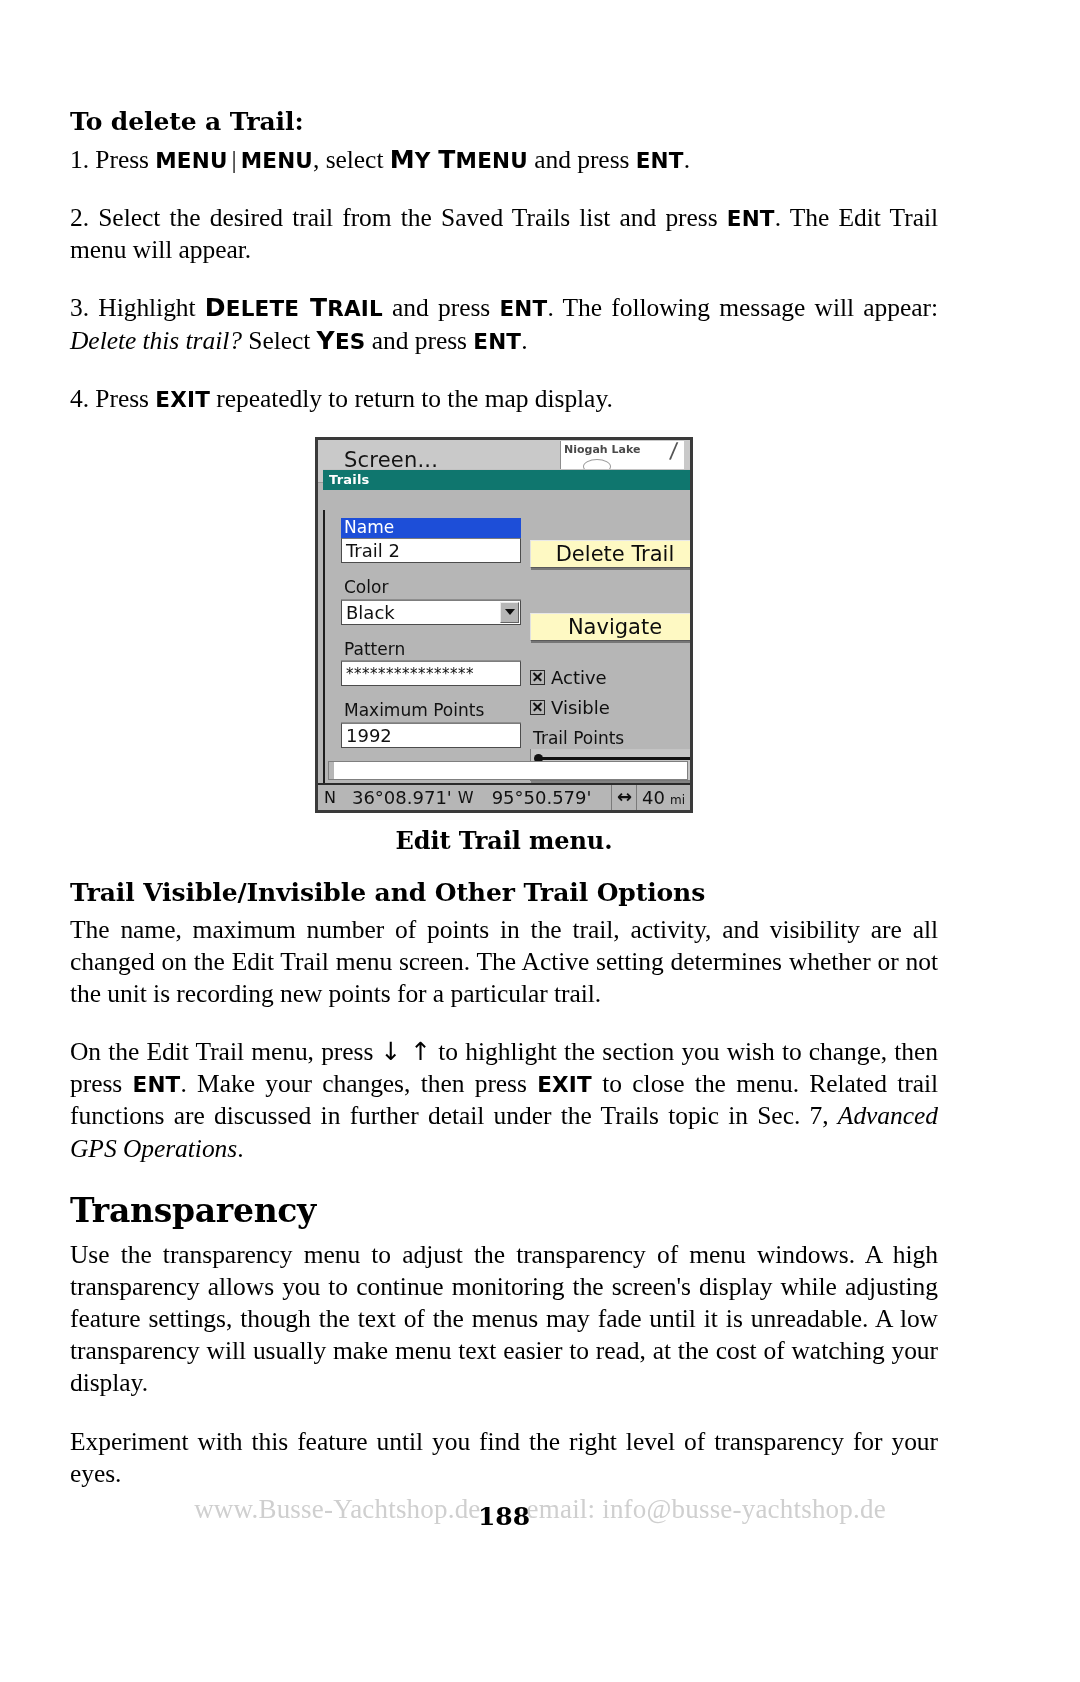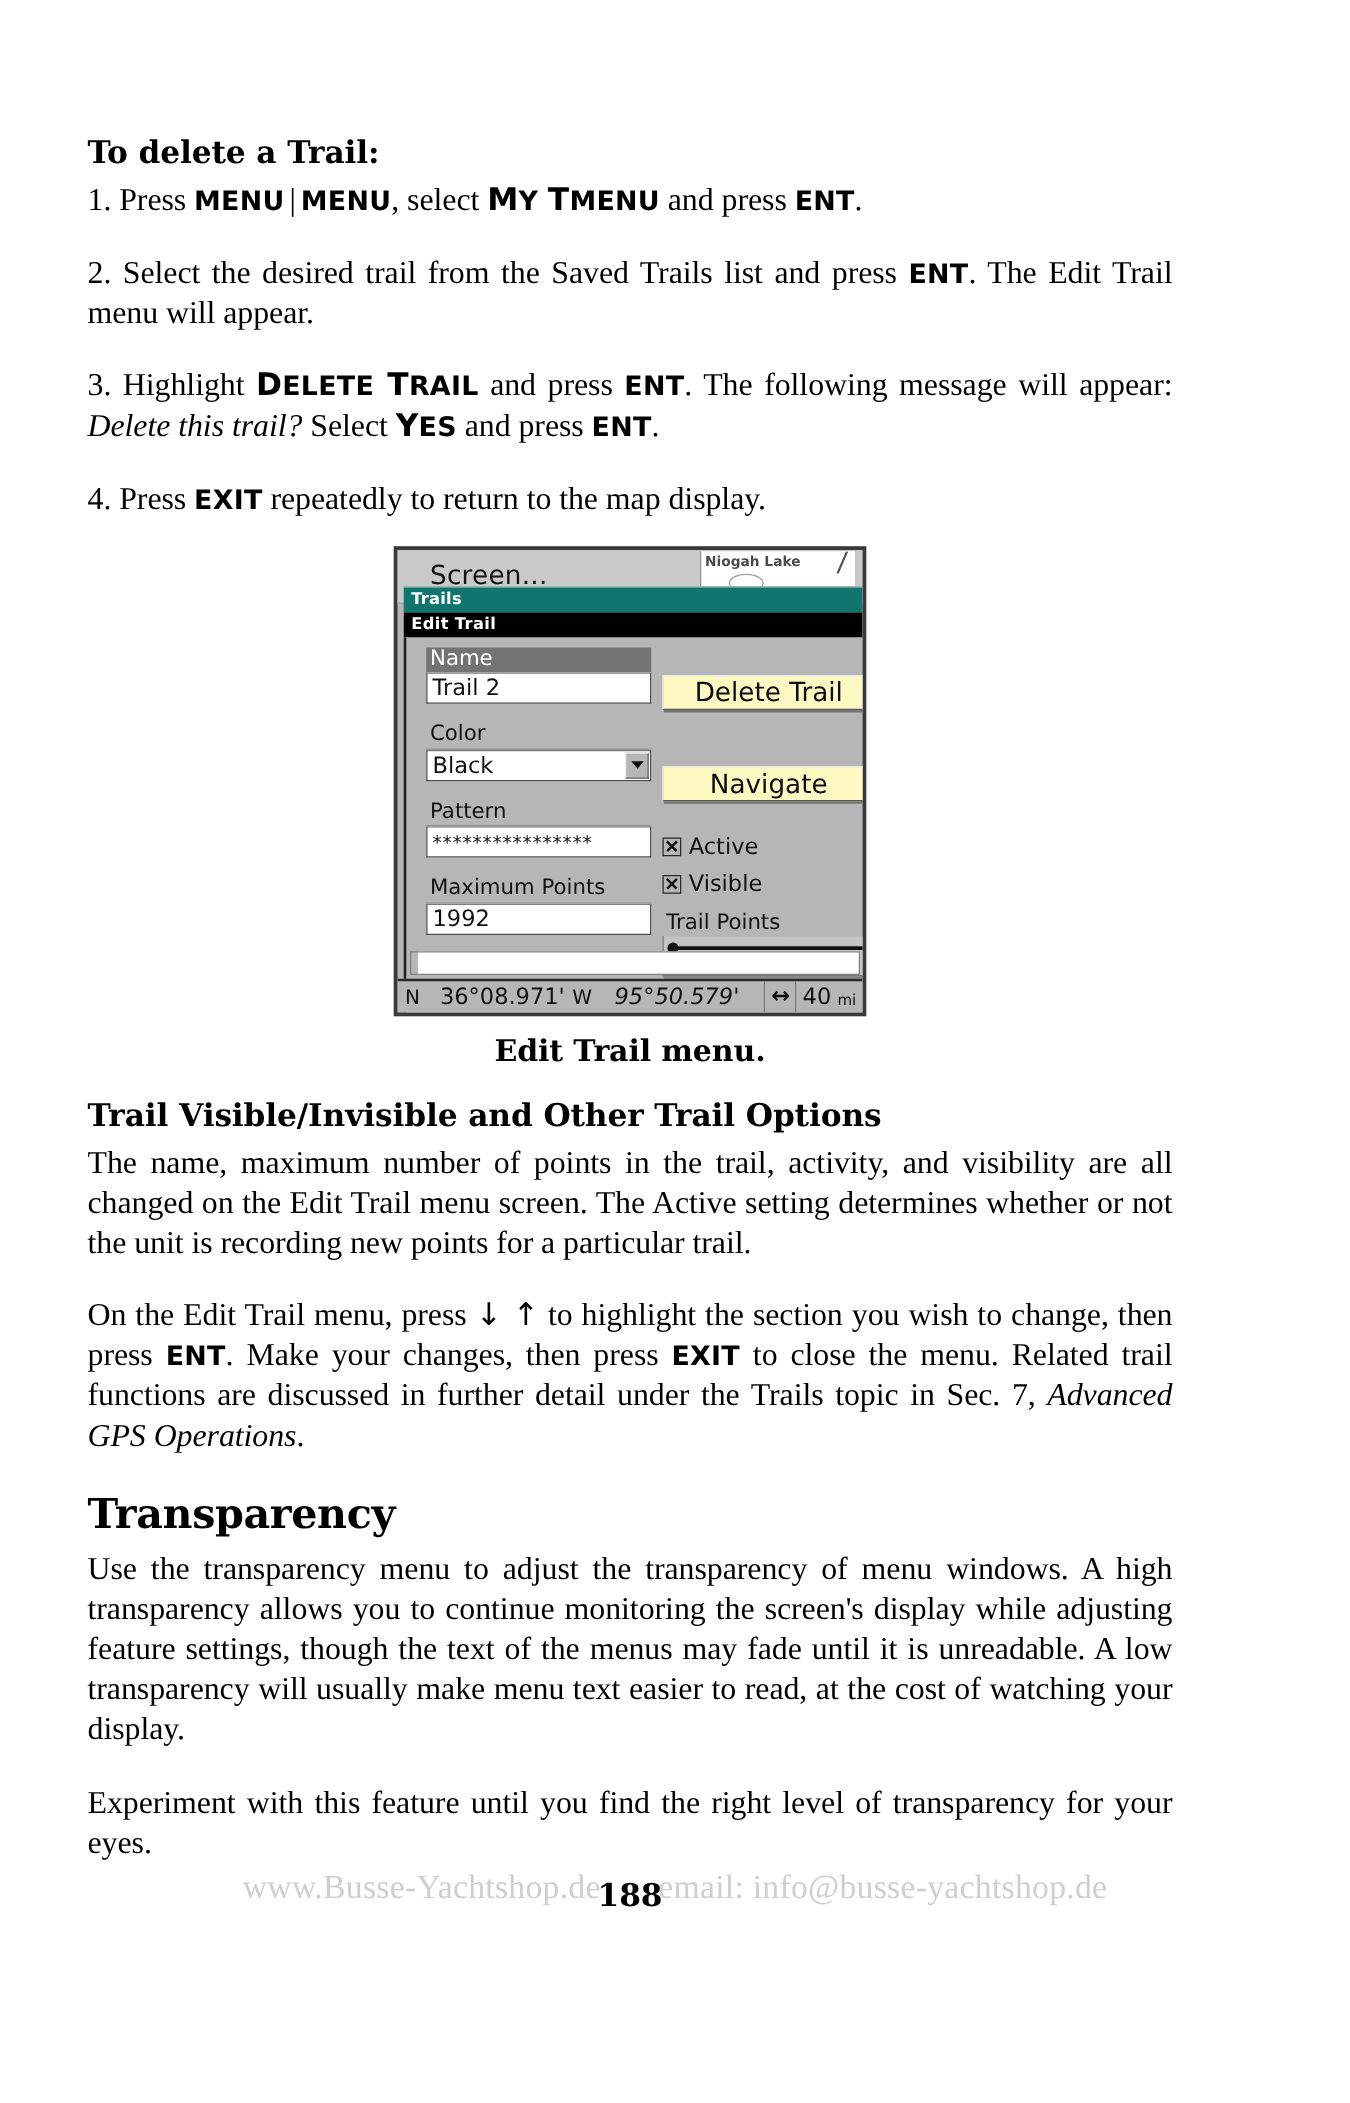--- a/index.html
+++ b/index.html
@@ -207,21 +207,21 @@
   .fld { margin-bottom: 15px; }
   .fld-label {
     font-size: 17px;
     color: #111;
     padding: 0 3px 1px 3px;
     line-height: 1.15;
     border-bottom: 1px solid #8e8e8e;
     display: block;
   }
   .fld-label.hl {
-    background: #737373;
+    background: #1d4ed8;
     color: #ffffff;
     border-bottom: none;
   }
   .fld-input {
     background: #ffffff;
     border: 1px solid #4c4c4c;
     border-top: 1px solid #7d7d7d;
     height: 25px;
     display: flex;
     align-items: center;
@@ -375,21 +375,21 @@
     flex: 1 1 auto;
     display: flex;
     align-items: center;
     padding-left: 6px;
     border-right: 1px solid #7a7a7a;
     height: 100%;
     box-sizing: border-box;
   }
   .status-coords .hemi { font-size: 16px; }
   .status-coords .c1 { margin: 0 6px 0 16px; }
-  .status-coords .c2 { margin: 0 0 0 18px; font-style: italic; }
+  .status-coords .c2 { margin: 0 0 0 18px; }
   .status-scale {
     flex: 0 0 auto;
     display: flex;
     align-items: center;
     padding: 0 5px;
     height: 100%;
     gap: 5px;
   }
   .arrows {
     font-size: 18px;
@@ -469,23 +469,20 @@
       </div>
 
       <div class="screen-btn">
         <span>Screen...</span>
       </div>
 
       <div class="trails-bar">
         <span>Trails</span>
       </div>
 
-      <div class="edit-bar">
-        <span>Edit Trail</span>
-      </div>
 
       <div class="dlg-body">
 
         <div class="col-left">
 
           <div class="fld">
             <span class="fld-label hl">Name</span>
             <div class="fld-input">
               <span>Trail 2</span>
             </div>

